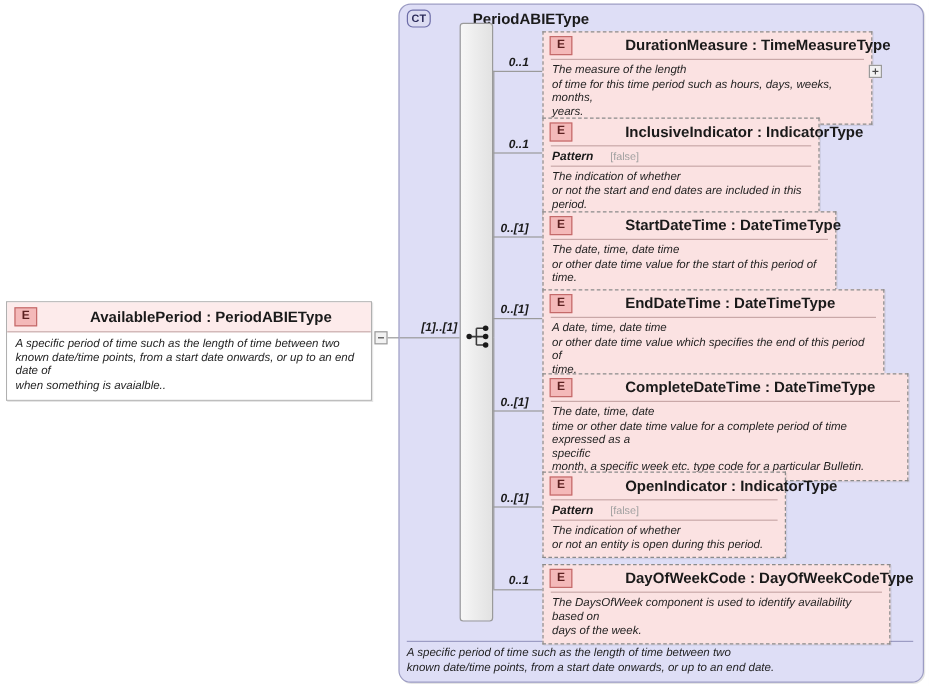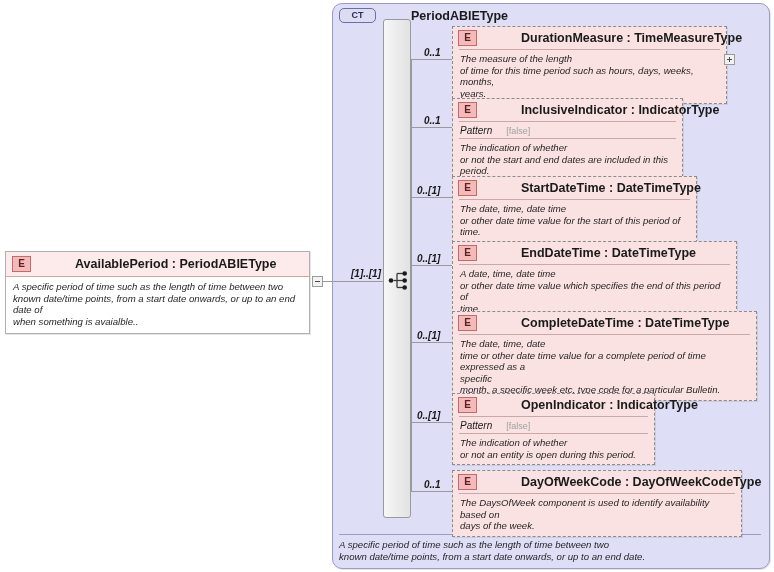--- a/index.html
+++ b/index.html
@@ -65,21 +65,21 @@
     background: #f4b9b9;
     color: #5c2020;
     font-size: 10px;
     font-weight: bold;
     line-height: 14px;
     text-align: center;
     flex: 0 0 auto;
     margin-right: 8px;
   }
   .icon-ct {
-    width: 37px;
+    width: 20px;
     height: 15px;
     box-sizing: border-box;
     border: 1px solid #6d6da8;
     border-radius: 5px;
     background: #dcdcf2;
     color: #2c2c5a;
     font-size: 9px;
     font-weight: bold;
     line-height: 13px;
     text-align: center;
@@ -182,21 +182,21 @@
     padding: 3px 7px 4px 7px;
   }
   .pattern-row {
     display: flex;
     align-items: baseline;
     padding: 3px 7px 2px 7px;
   }
   .pattern-label {
     font-size: 10px;
     font-style: italic;
-    font-weight: normal;
+    font-weight: bold;
     color: #1a1a1a;
     margin-right: 14px;
   }
   .pattern-value {
     font-size: 9px;
     color: #a0a0a0;
   }
 
   
   .card {

